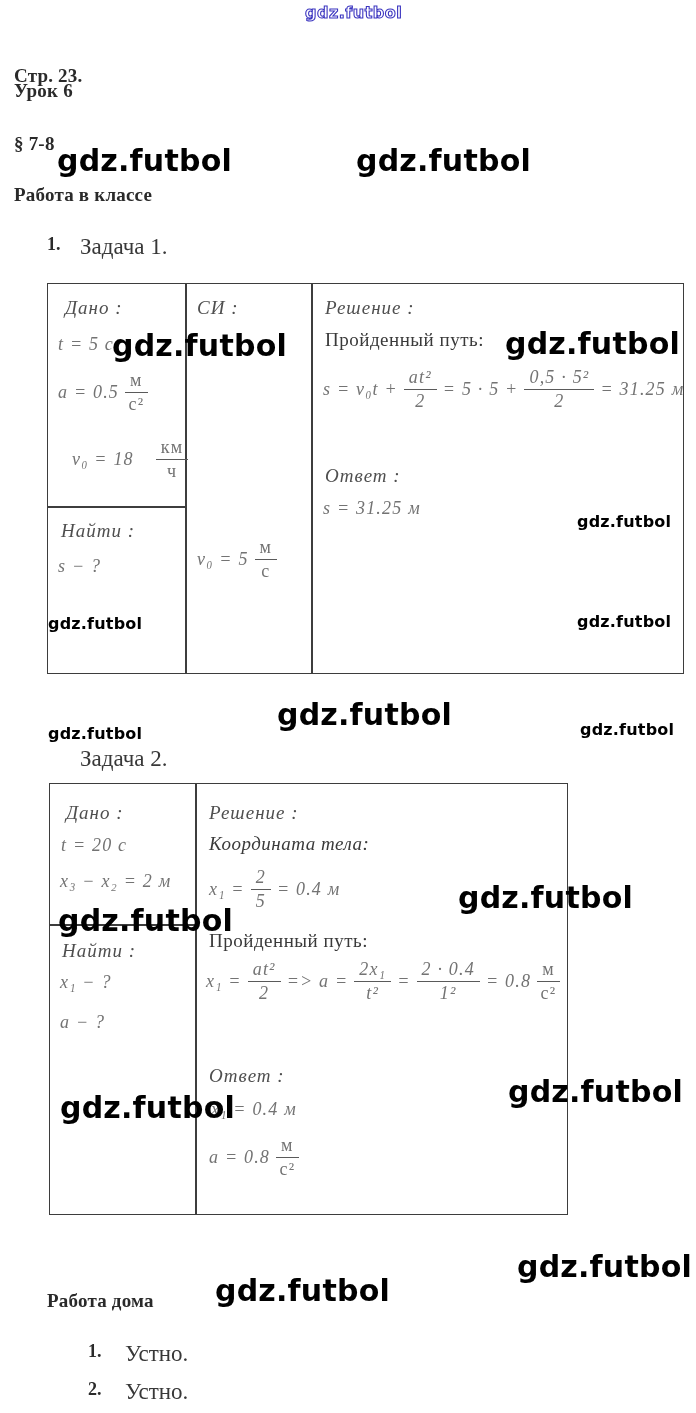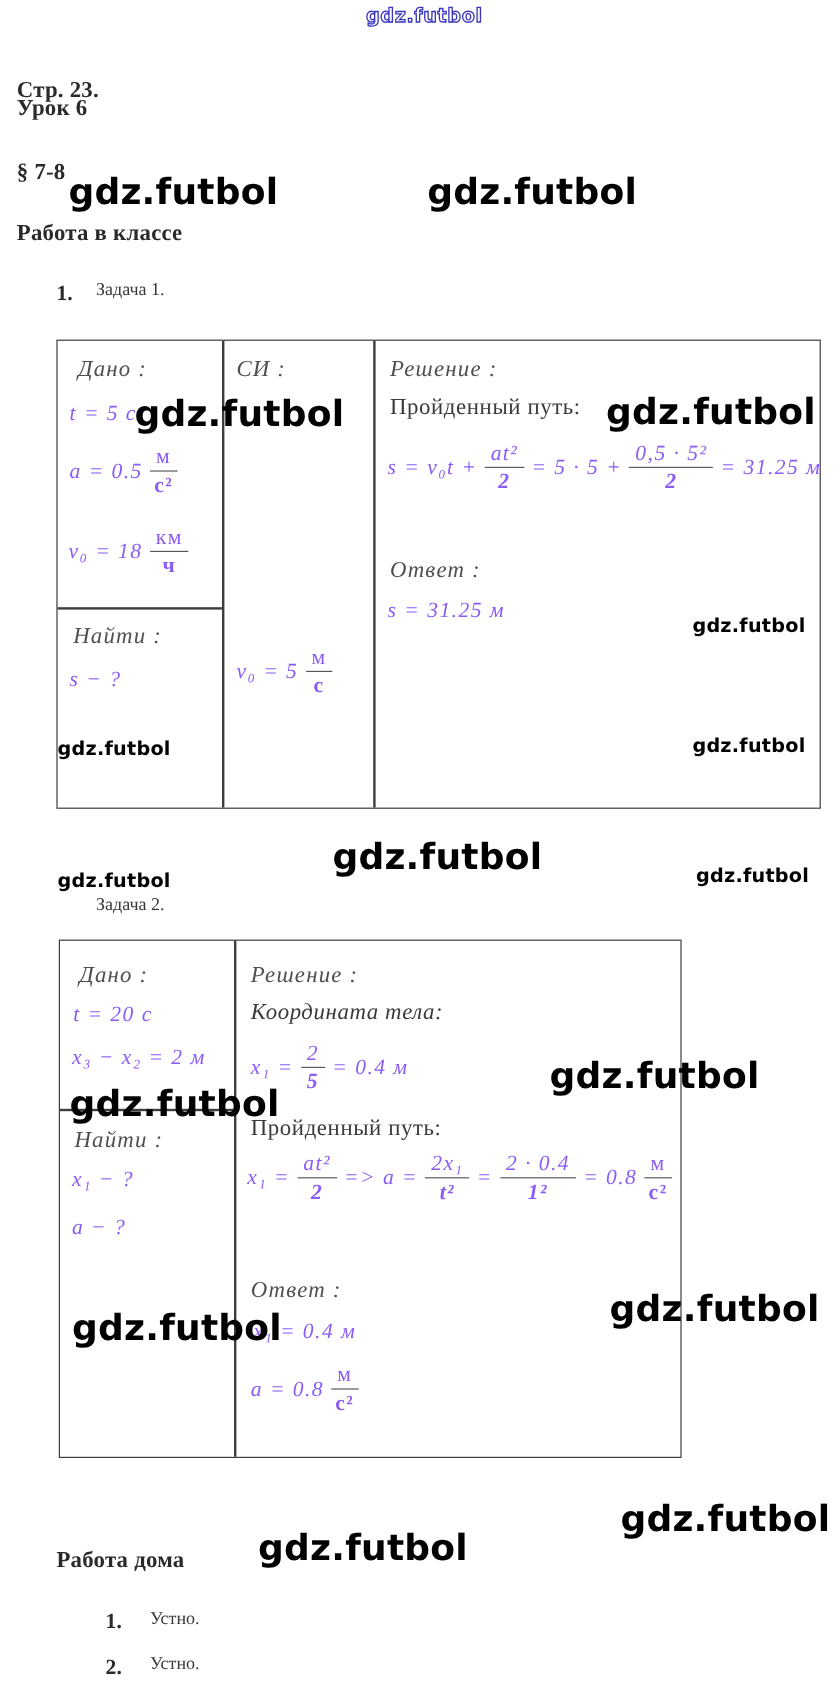--- a/index.html
+++ b/index.html
@@ -2,32 +2,32 @@
 <html><head>
 <meta charset="utf-8">
 <style>
   html,body{margin:0;padding:0;background:#fff;}
   .page{position:relative;width:696px;height:1413px;background:#ffffff;overflow:hidden;
         font-family:"Liberation Serif","DejaVu Serif",serif;color:#3d3d3d;}
   .abs{position:absolute;white-space:nowrap;}
   
   .h{font-weight:bold;font-size:19px;color:#2a2a2a;letter-spacing:0.2px;}
   
-  .txt{font-size:15px;color:#383838;}
+  .txt{font-size:23px;color:#383838;}
   .num-b{font-weight:bold;font-size:18px;color:#2a2a2a;}
   .lbl{font-style:italic;font-size:19px;color:#4f4f4f;letter-spacing:1px;}
   .cap{font-size:19px;color:#3a3a3a;letter-spacing:0.5px;}
   
-  .eq{display:inline-flex;align-items:center;font-style:italic;font-size:18px;color:#8b5cf6;
+  .eq{display:inline-flex;align-items:center;font-style:italic;font-size:18px;color:#737373;
       letter-spacing:1.2px;white-space:nowrap;}
   .eq>span{margin-right:6px;}
   .eq>span:last-child{margin-right:0;}
   .frac{display:inline-flex;flex-direction:column;align-items:center;line-height:1.15;}
   .frac .fnum{display:block;padding:0 5px 1px;border-bottom:1.4px solid #5a5a5a;}
-  .frac .fden{display:block;padding-top:1px;font-weight:bold;}
+  .frac .fden{display:block;padding-top:1px;}
   .frac.unit{font-style:normal;}
   
   .tbl{position:absolute;border:1.5px solid #3d3d3d;background:transparent;}
   .vline{position:absolute;top:0;bottom:0;width:1.5px;background:#3d3d3d;}
   .hline{position:absolute;height:1.5px;background:#3d3d3d;}
   
   .wm{position:absolute;font-family:"DejaVu Sans","Liberation Sans",sans-serif;font-weight:bold;
       color:#000;white-space:nowrap;z-index:6;letter-spacing:0.2px;}
   .wm-big{font-size:30px;}
   .wm-sm{font-size:16px;font-weight:600;}
@@ -55,21 +55,21 @@
     <div class="abs eq" style="left:10px;top:50px;">
       <span>t = 5 с</span>
     </div>
     <div class="abs eq" style="left:10px;top:86px;">
       <span>a = 0.5</span>
       <span class="frac unit">
         <span class="fnum">м</span>
         <span class="fden">с²</span>
       </span>
     </div>
-    <div class="abs eq" style="left:9px;top:153px;">
+    <div class="abs eq" style="left:24px;top:153px;gap:16px;">
       <span>v₀ = 18</span>
       <span class="frac unit">
         <span class="fnum">км</span>
         <span class="fden">ч</span>
       </span>
     </div>
     <div class="abs lbl" style="left:13px;top:236px;">Найти :</div>
     <div class="abs eq" style="left:10px;top:272px;">
       <span>s − ?</span>
     </div>

